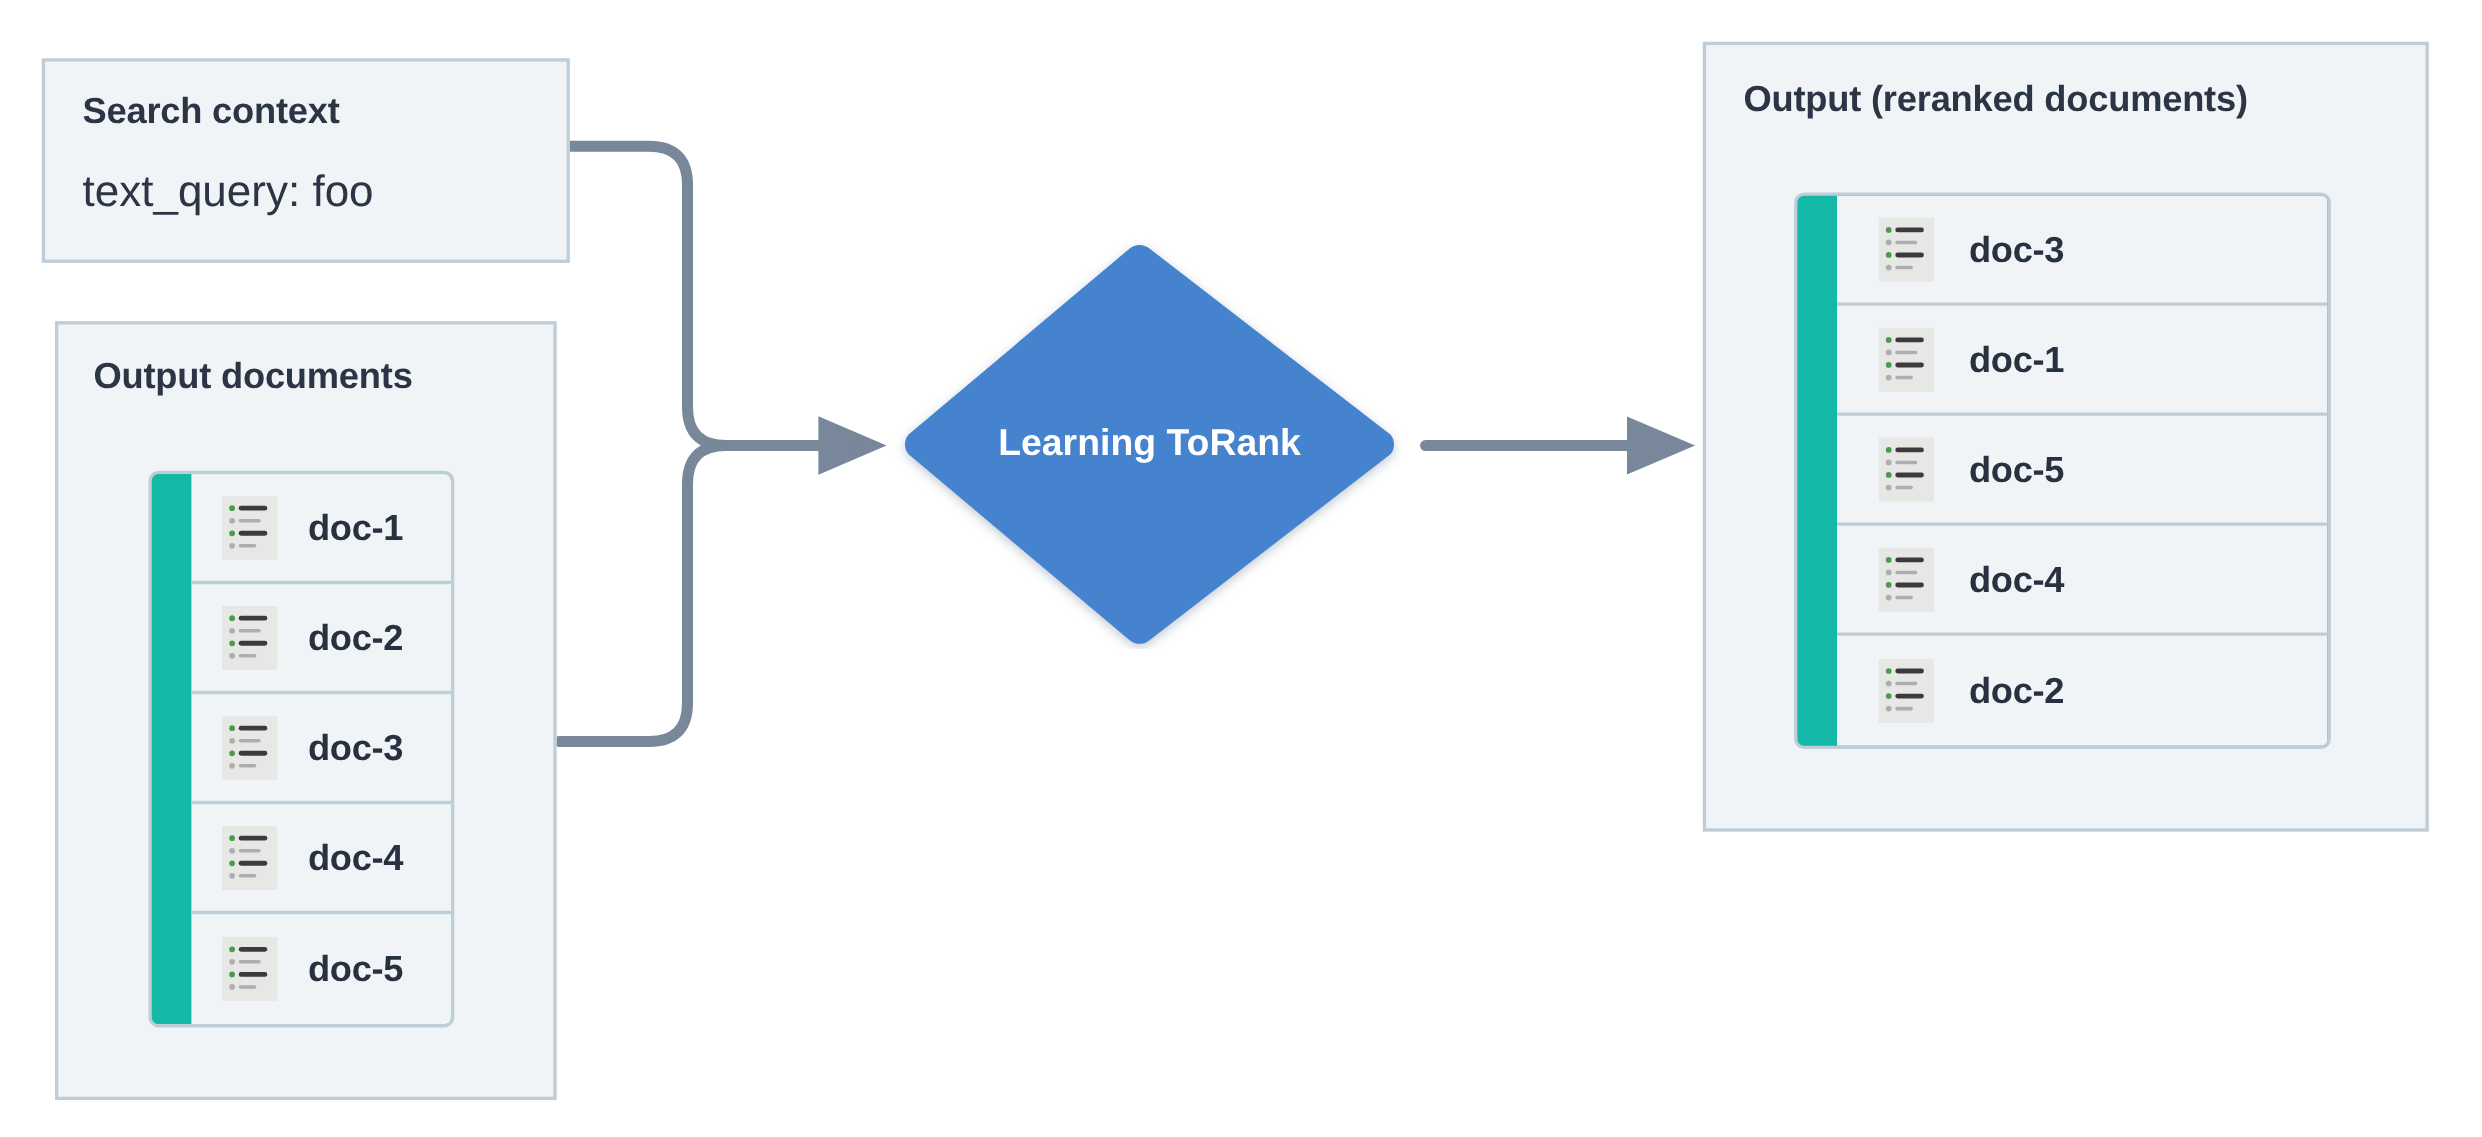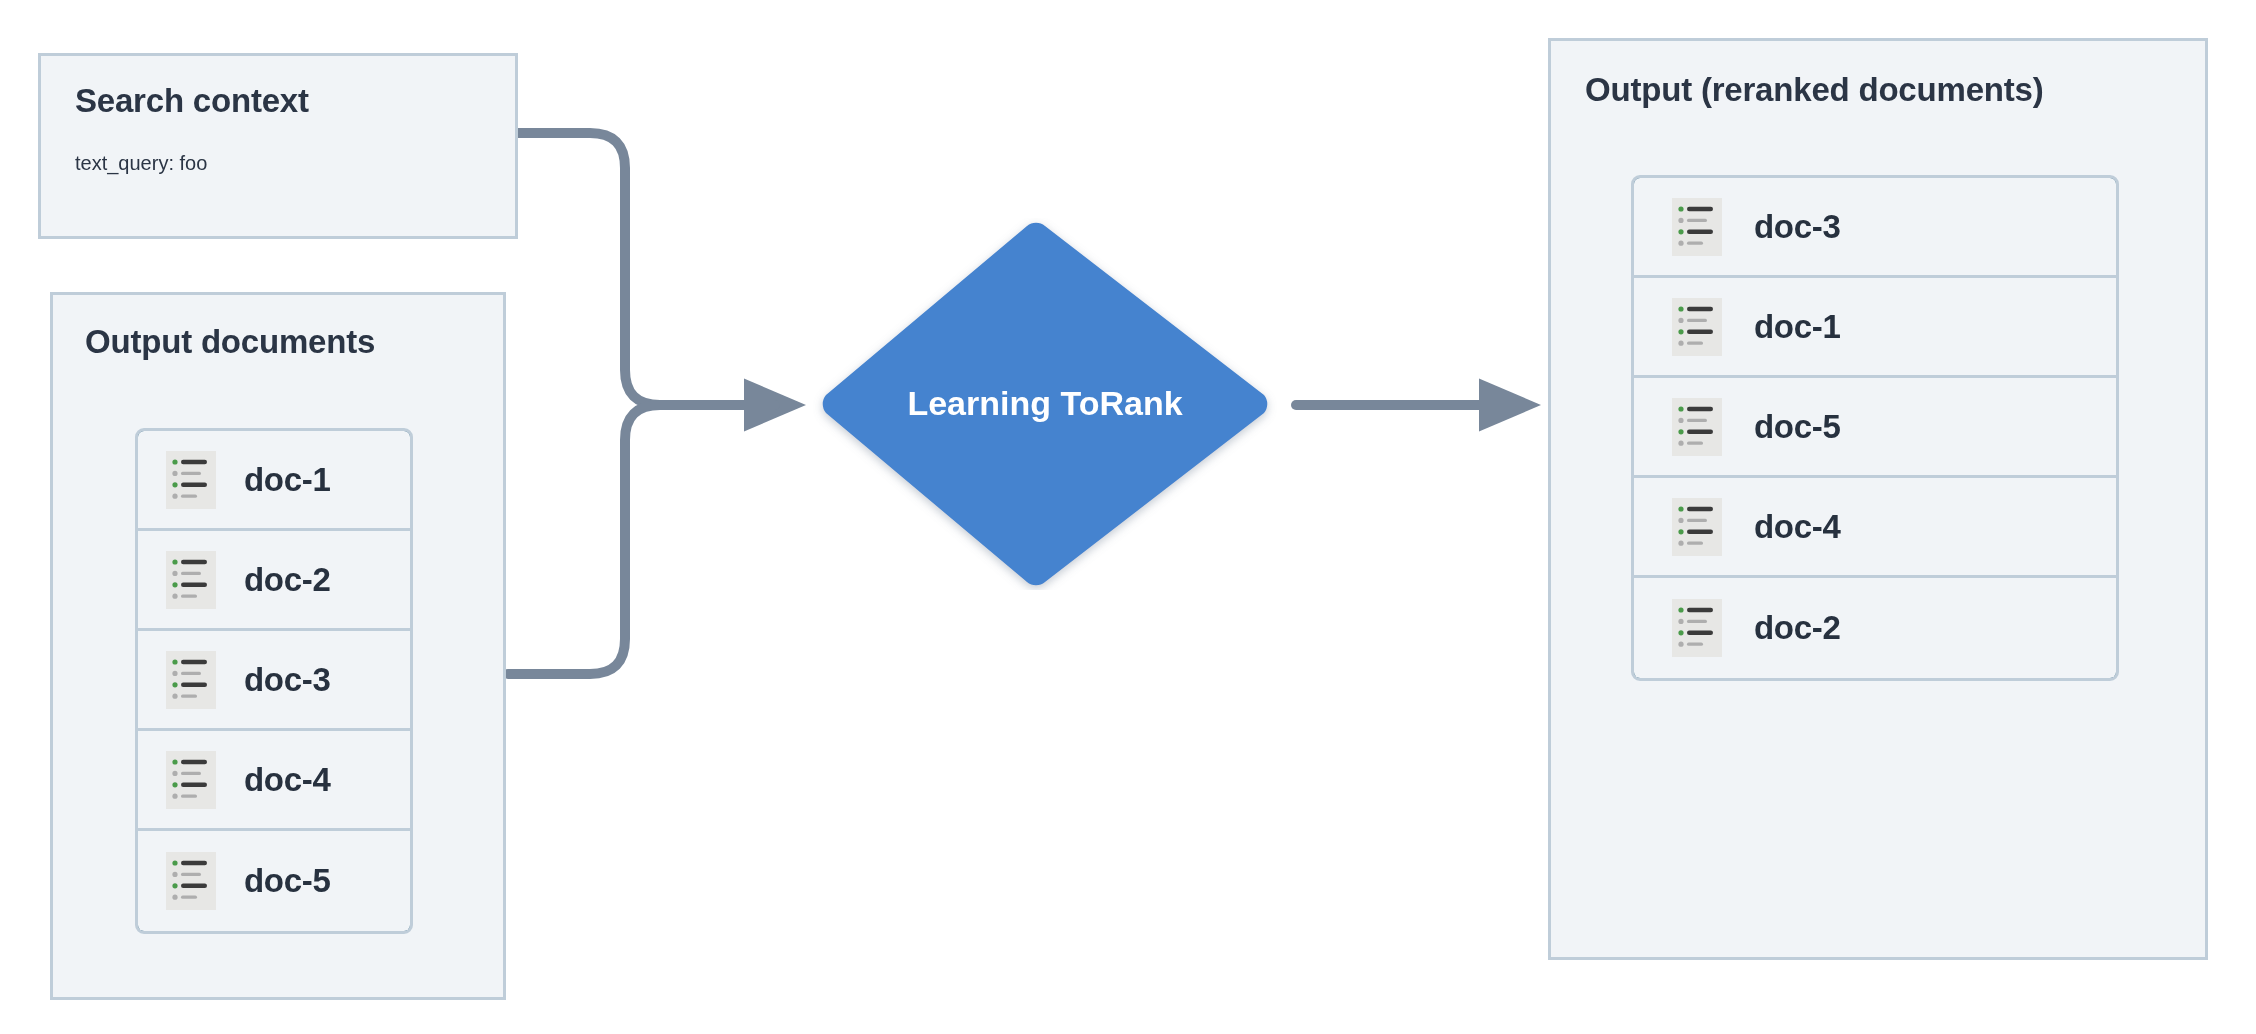--- a/index.html
+++ b/index.html
@@ -49,57 +49,58 @@
     height: 186px;
   }
   #search-context-title {
     left: 34px;
     top: 26px;
     font-size: 33px;
   }
   #search-context-query {
     left: 34px;
     top: 96px;
-    font-size: 20px;
+    font-size: 40px;
   }
 
   
   #input-panel {
     left: 50px;
     top: 292px;
     width: 456px;
     height: 708px;
   }
   #input-title {
     left: 32px;
     top: 28px;
     font-size: 33px;
   }
 
   
   #output-panel {
     left: 1548px;
     top: 38px;
     width: 660px;
-    height: 922px;
+    height: 718px;
   }
   #output-title {
     left: 34px;
     top: 30px;
     font-size: 33px;
   }
 
   
   .doc-list {
     position: absolute;
     border: 3px solid #bfcdd9;
     border-radius: 9px;
     box-sizing: border-box;
-    background: #0c4a6e;
+    background: #14b8a6;
     overflow: hidden;
+    padding-left: 36px;
   }
   #input-doc-list {
     left: 82px;
     top: 133px;
     width: 278px;
   }
   #output-doc-list {
     left: 80px;
     top: 134px;
     width: 488px;

